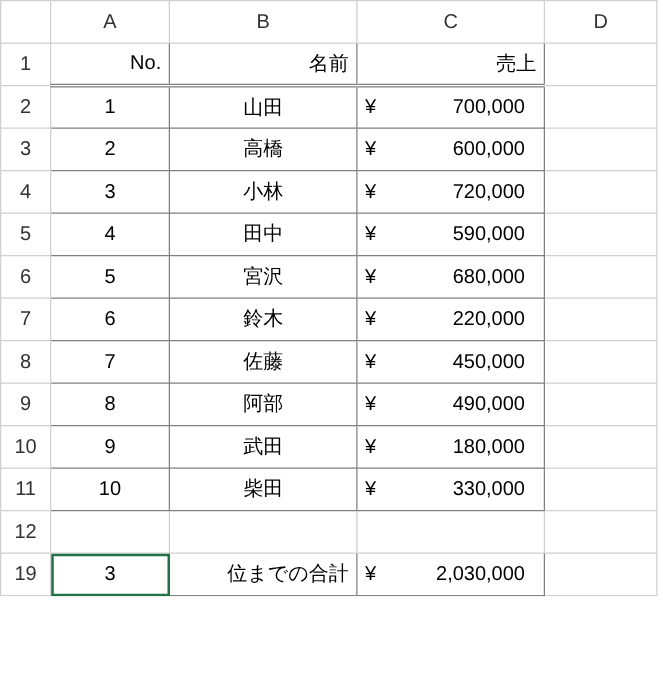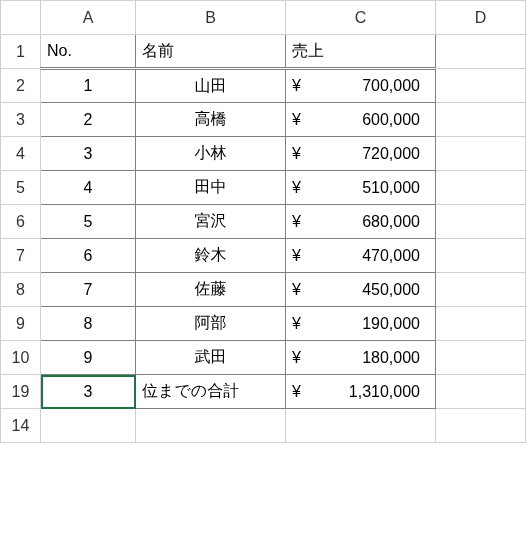--- a/index.html
+++ b/index.html
@@ -31,37 +31,37 @@
   .colhdr { border-bottom: 1px solid #bfbfbf; }
   .rowhdr { border-right: 1px solid #bfbfbf; }
   .corner { border-right:1px solid #bfbfbf; border-bottom:1px solid #bfbfbf;}
   .w-rh { width: 40px; }
   .w-a { width: 95px; }
   .w-b { width: 150px; }
   .w-c { width: 150px; }
   .w-d { width: 90px; }
   .header-cell {
     background: #e2efda;
-    text-align: left;
+    text-align: right;
     border: 1px solid #808080 !important;
   }
   .data-cell {
     border: 1px solid #808080 !important;
     text-align: center;
   }
   .money {
     text-align: left;
     white-space: pre;
     font-variant-numeric: tabular-nums;
     text-decoration: underline;
   }
   .money .yen { display:inline-block; width:18px; }
   .money .num { display:inline-block; width:110px; text-align:right; }
   .right-label {
-    text-align: left;
+    text-align: right;
   }
   .selected {
     background: #d9e1f2;
     outline: 2px solid #217346;
     outline-offset: -2px;
   }
   .dbl-top td.data-cell { border-top: 3px double #808080 !important; }
 </style>
 </head>
 <body>
@@ -109,69 +109,76 @@
     <th class="rowhdr">4</th>
     <td class="data-cell">3</td>
     <td class="data-cell">小林</td>
     <td class="data-cell money"><span class="yen">¥</span><span class="num">720,000</span></td>
     <td></td>
   </tr>
   <tr>
     <th class="rowhdr">5</th>
     <td class="data-cell">4</td>
     <td class="data-cell">田中</td>
-    <td class="data-cell money"><span class="yen">¥</span><span class="num">510,000</span></td>
+    <td class="data-cell money"><span class="yen">¥</span><span class="num">590,000</span></td>
     <td></td>
   </tr>
   <tr>
     <th class="rowhdr">6</th>
     <td class="data-cell">5</td>
     <td class="data-cell">宮沢</td>
     <td class="data-cell money"><span class="yen">¥</span><span class="num">680,000</span></td>
     <td></td>
   </tr>
   <tr>
     <th class="rowhdr">7</th>
     <td class="data-cell">6</td>
     <td class="data-cell">鈴木</td>
-    <td class="data-cell money"><span class="yen">¥</span><span class="num">470,000</span></td>
+    <td class="data-cell money"><span class="yen">¥</span><span class="num">220,000</span></td>
     <td></td>
   </tr>
   <tr>
     <th class="rowhdr">8</th>
     <td class="data-cell">7</td>
     <td class="data-cell">佐藤</td>
     <td class="data-cell money"><span class="yen">¥</span><span class="num">450,000</span></td>
     <td></td>
   </tr>
   <tr>
     <th class="rowhdr">9</th>
     <td class="data-cell">8</td>
     <td class="data-cell">阿部</td>
-    <td class="data-cell money"><span class="yen">¥</span><span class="num">190,000</span></td>
+    <td class="data-cell money"><span class="yen">¥</span><span class="num">490,000</span></td>
     <td></td>
   </tr>
   <tr>
     <th class="rowhdr">10</th>
     <td class="data-cell">9</td>
     <td class="data-cell">武田</td>
     <td class="data-cell money"><span class="yen">¥</span><span class="num">180,000</span></td>
     <td></td>
   </tr>
+  <tr>
+    <th class="rowhdr">11</th>
+    <td class="data-cell">10</td>
+    <td class="data-cell">柴田</td>
+    <td class="data-cell money"><span class="yen">¥</span><span class="num">330,000</span></td>
+    <td></td>
+  </tr>
 
+  <tr>
+    <th class="rowhdr">12</th>
+    <td></td>
+    <td></td>
+    <td></td>
+    <td></td>
+  </tr>
 
   <tr>
     <th class="rowhdr">19</th>
     <td class="data-cell selected">3</td>
     <td class="data-cell right-label">位までの合計</td>
-    <td class="data-cell money"><span class="yen">¥</span><span class="num">1,310,000</span></td>
+    <td class="data-cell money"><span class="yen">¥</span><span class="num">2,030,000</span></td>
     <td></td>
   </tr>
 
-  <tr>
-    <th class="rowhdr">14</th>
-    <td></td>
-    <td></td>
-    <td></td>
-    <td></td>
-  </tr>
 </tbody>
   </table>
 
 </body></html>

